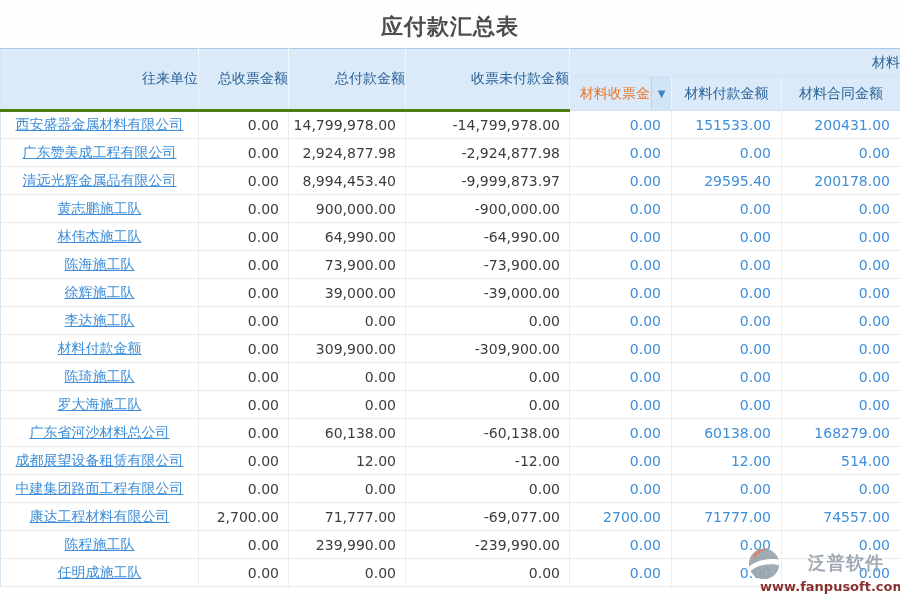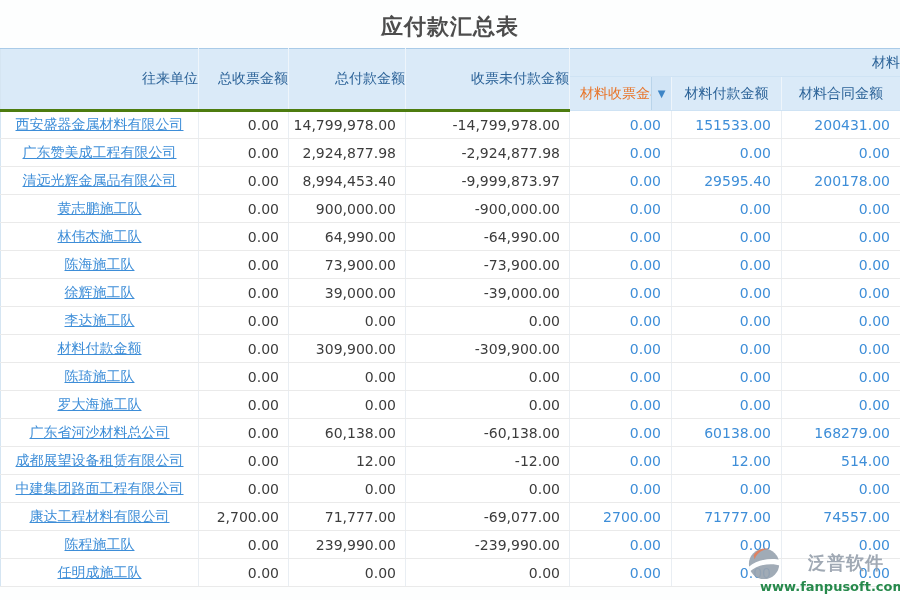--- a/index.html
+++ b/index.html
@@ -40,21 +40,21 @@
     flex: 0 0 20px; height: 100%; display: flex; align-items: center; justify-content: center;
     border-left: 1px solid #b9d4ea; background: #d2e5f6; cursor: pointer;
   }
   .sort-arrow-box .arr { color: #3d85c6; font-size: 10px; line-height: 1; }
   .watermark {
     position: absolute; right: 4px; bottom: 6px; width: 150px;
     pointer-events: none; opacity: 0.92;
   }
   .wm-top { display: flex; align-items: center; }
   .wm-brand { font-size: 18px; font-weight: bold; color: #98a2ae; letter-spacing: 1px; margin-left: 24px; }
-  .wm-url { font-size: 13px; font-weight: bold; color: #15803d; margin-top: -2px; padding-left: 14px; }
+  .wm-url { font-size: 13px; font-weight: bold; color: #7f1d1d; margin-top: -2px; padding-left: 14px; }
 </style>
 </head>
 <body>
 
 <div class="page-title">应付款汇总表</div>
 
 <table class="summary">
   <colgroup>
     <col style="width:198px">
       <col style="width:90px">

